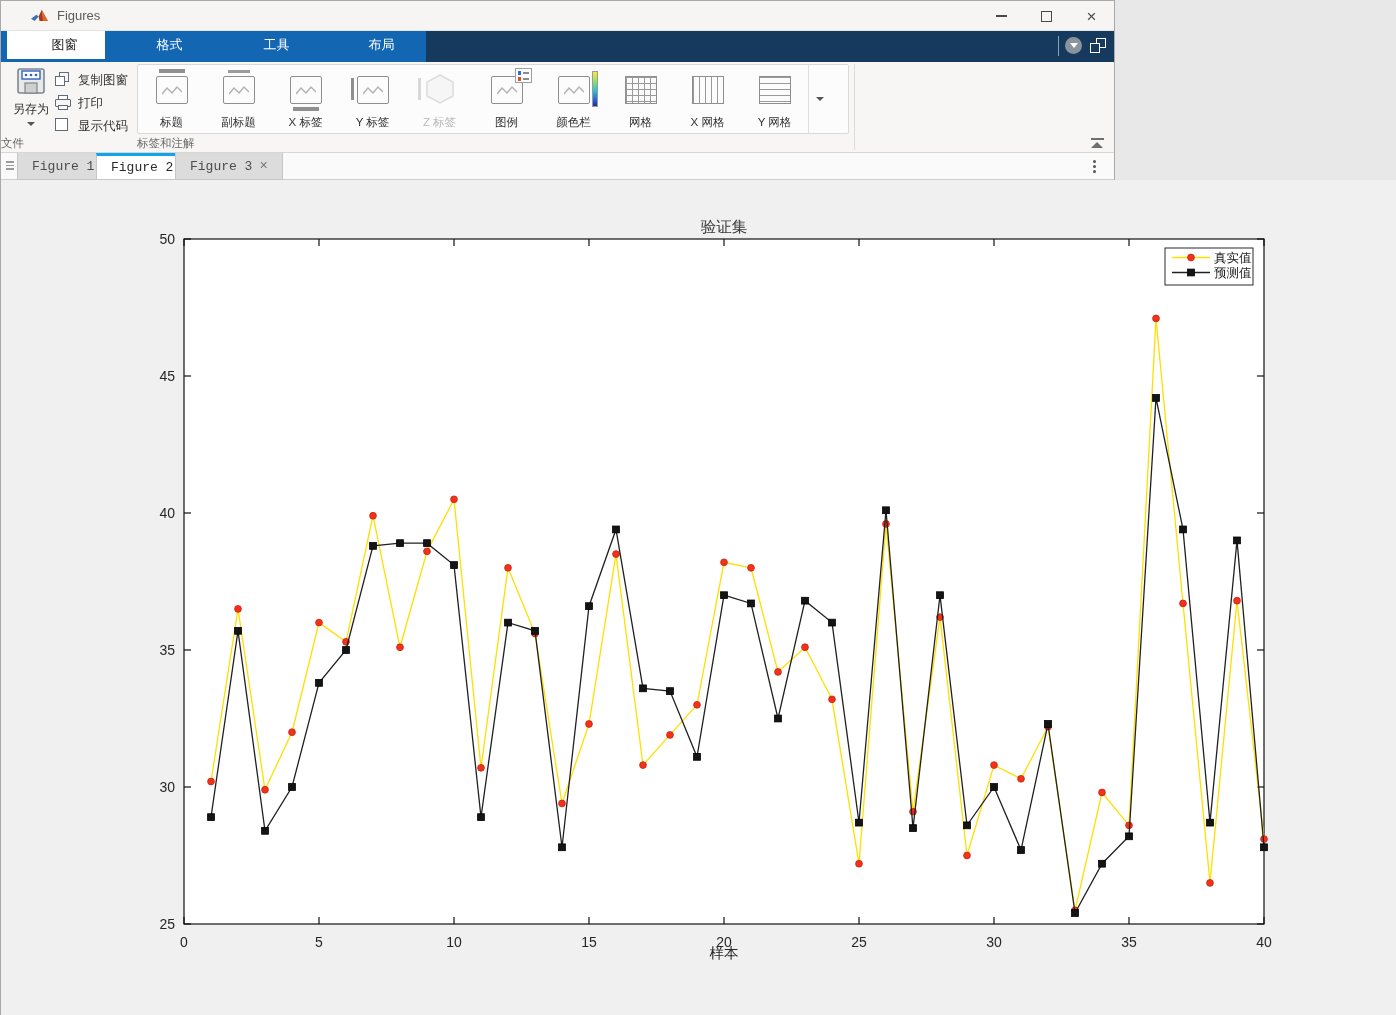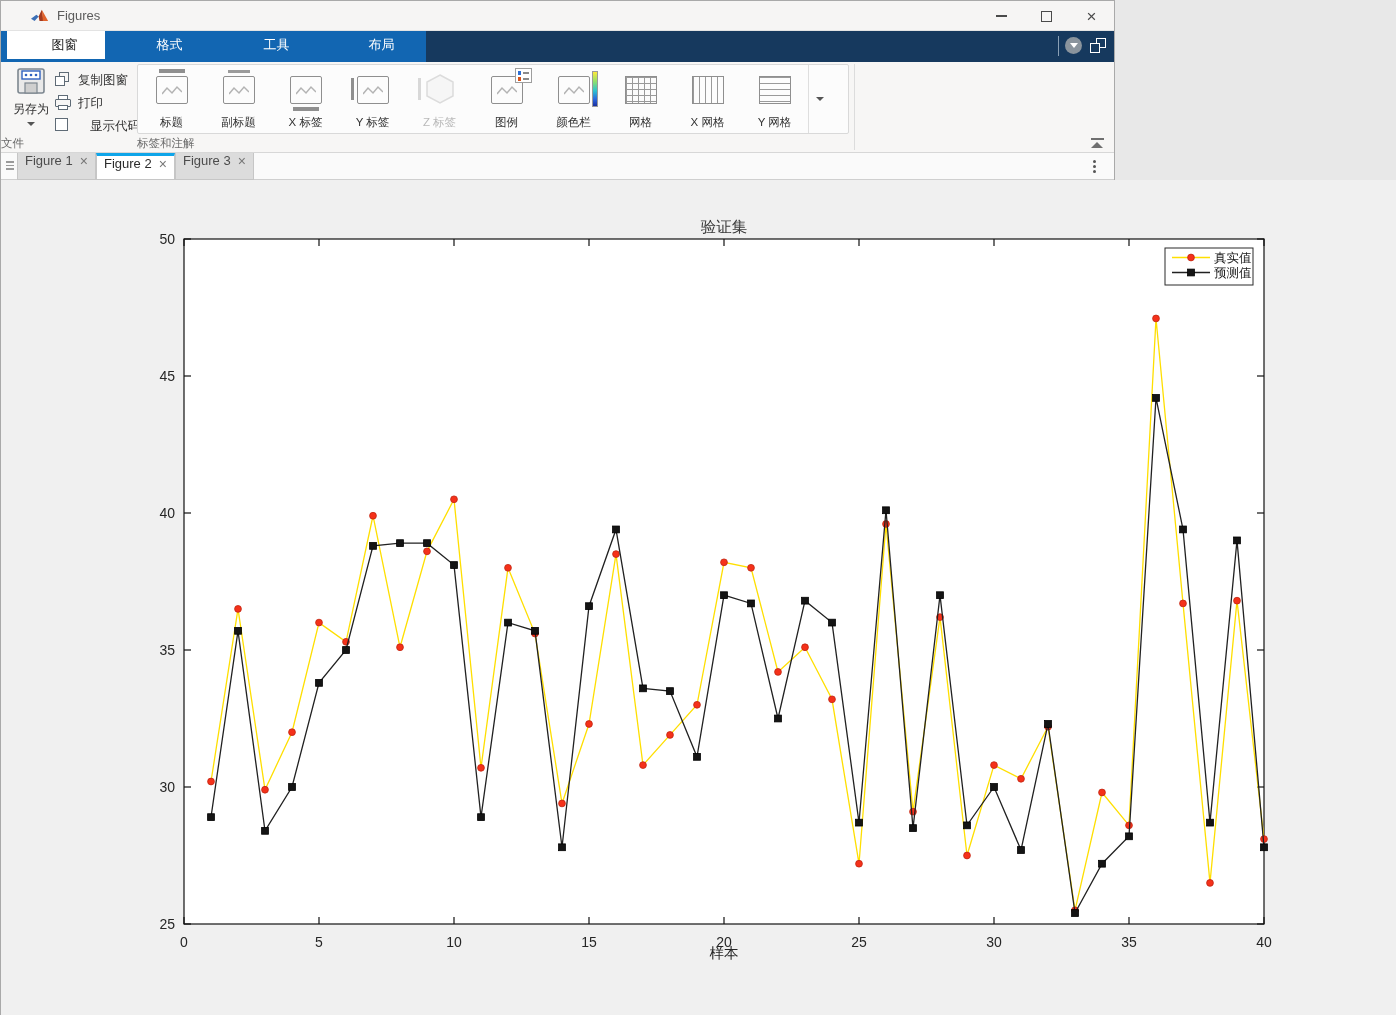--- a/index.html
+++ b/index.html
@@ -85,22 +85,22 @@
   .collapse-btn { position:absolute; right:10px; bottom:4px; width:13px; height:10px; }
   .collapse-btn .bar { width:13px; height:2px; background:#6f6f6f; }
   .collapse-btn .tri { width:0; height:0; margin-top:2px; border-left:6.5px solid transparent;
                        border-right:6.5px solid transparent; border-bottom:6px solid #6f6f6f; }
 
   
   .figtabbar { position:absolute; left:0; top:152px; width:100%; height:27px; background:#fafafa;
                border-bottom:1px solid #cfcfcf; }
   .grip { position:absolute; left:5px; top:8px; }
   .grip div { width:8px; height:1.5px; background:#9a9a9a; margin-bottom:2px; }
-  .figtab { position:absolute; top:0; height:27px; display:flex; align-items:flex-start; padding:0 7px;
-            background:#dcdcdc; border:1px solid #c6c6c6; border-top:none; font-size:13px; color:#4c4c4c; }
+  .figtab { position:absolute; top:0; height:27px; display:flex; align-items:center; padding:0 14px;
+            background:#dcdcdc; border:1px solid #c6c6c6; border-top:none; font-size:13px; color:#4c4c4c;font-family:Liberation Mono, monospace; }
   .figtab.active { background:#ffffff; color:#2b2b2b; border-top:3px solid #0ea5e9; }
   .figtab .figtab-close { margin-left:7px; font-size:14px; color:#777; }
   .more-dots { position:absolute; right:18px; top:7px; }
   .more-dots div { width:3px; height:3px; border-radius:50%; background:#555; margin-bottom:2px; }
 
   
   .content { position:absolute; left:0; top:179px; width:1396px; height:836px; background:#f0f0f0; }
   svg text { font-family:"Liberation Sans", sans-serif; }
 </style>
 </head>
@@ -176,21 +176,21 @@
       <div class="lbl">复制图窗</div>
     </div>
     <div class="smallbtn" style="top:31px;">
       <div class="ic print-ic">
           <div class="paper"></div>
           <div class="body"></div>
           <div class="out"></div>
         </div>
       <div class="lbl">打印</div>
     </div>
-    <div class="smallbtn" style="top:54px;gap:12px;">
+    <div class="smallbtn" style="top:54px;">
       <div class="ic">
           <div class="check-ic"></div>
         </div>
       <div class="lbl">显示代码</div>
     </div>
     <div class="grp-label" style="left:0; width:134px; top:74px;">文件</div>
 
     <div class="anno-group">
 
       <div class="ribbon-btn">

